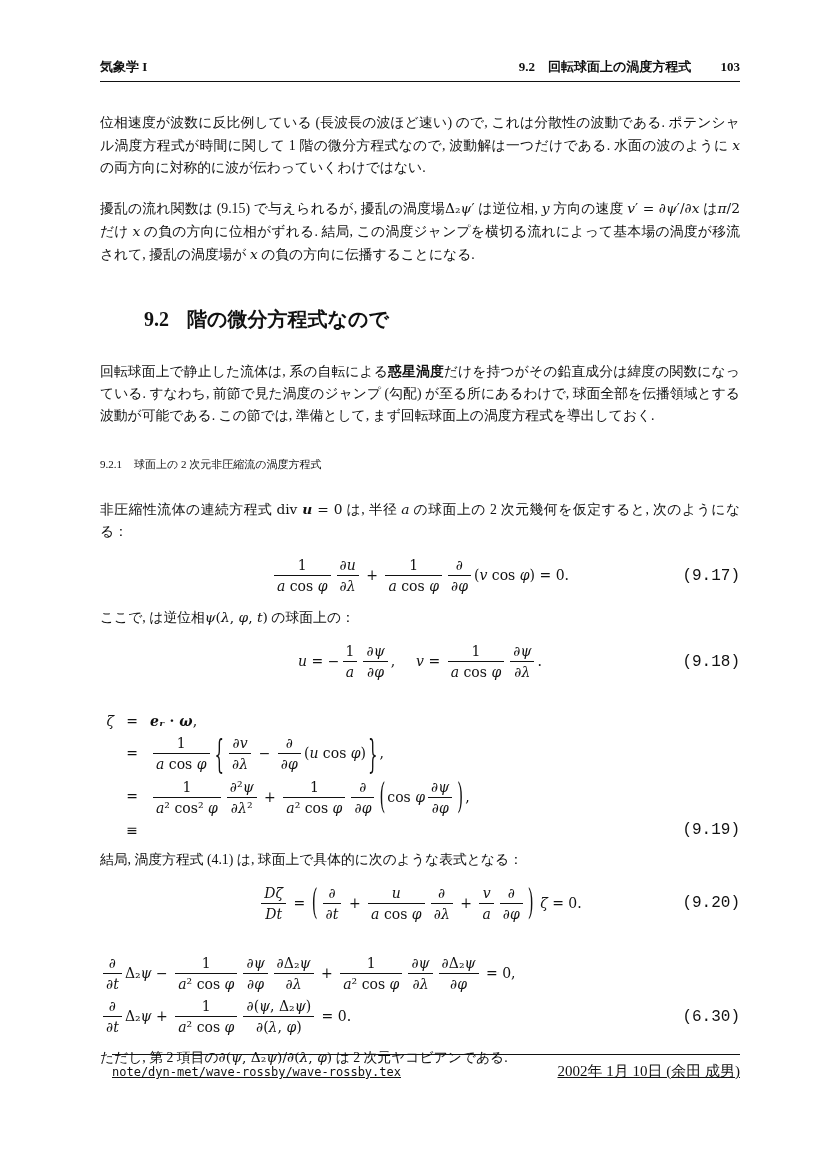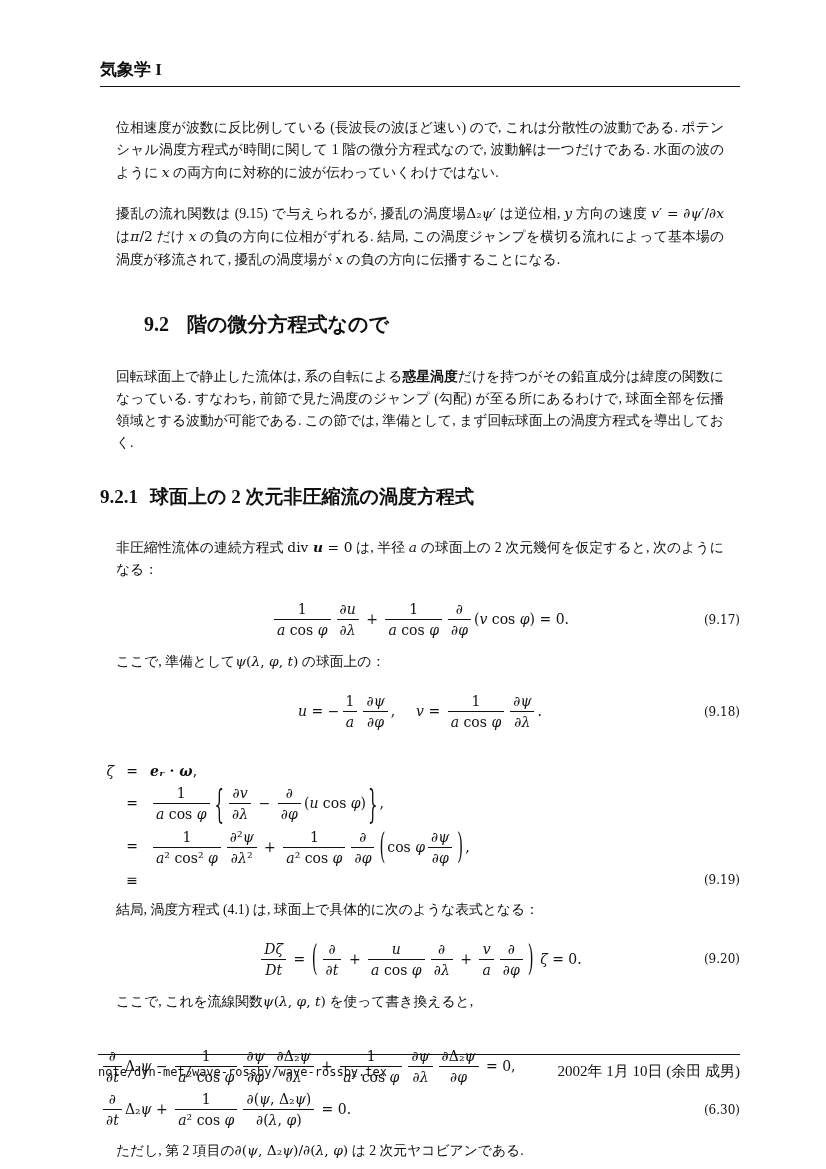--- a/index.html
+++ b/index.html
@@ -6,101 +6,105 @@
   html,body { margin:0; padding:0; background:#ffffff; }
   .page {
     position:relative; width:826px; height:1169px; background:#ffffff;
     color:#111111; overflow:hidden;
     font-family:"Liberation Serif","DejaVu Serif",serif;
   }
   .content { padding:0 86px 0 100px; }
 
   
   .page-header { display:flex; justify-content:space-between; align-items:baseline;
-    margin-top:58px; font-size:17px; font-weight:bold; }
+    margin-top:58px; font-size:13px; font-weight:bold; }
   .page-header .hr-group span { font-weight:bold; }
   .pagenum { margin-left:26px; }
   .header-rule { border-top:1.5px solid #111111; margin-top:5px; }
 
   
-  .para { font-size:13.8px; line-height:22px; text-align:justify; margin:16px; }
+  .para { font-size:13.8px; line-height:22px; text-align:justify; margin:0; }
   .p1 { margin-top:30px; }
   .p2 { margin-top:18px; }
   .p3 { margin-top:28px; }
   .p4 { margin-top:26px; }
   .p5,.p6,.p7,.p8,.p9 { margin-top:5px; }
   .bold-term { font-weight:bold; }
 
   
   .sec { margin:40px 0 0; font-size:20px; font-weight:bold; font-family:"Liberation Serif","DejaVu Serif",serif; }
   .sec .secnum { margin-right:18px;margin-left:44px; }
-  .subsec { margin:30px 0 0; font-size:19px; font-weight:bold; }
+  .subsec { margin:30px 0 0; font-size:11px; font-weight:normal; }
   .subsec .secnum { margin-right:12px; }
 
   
   .it { font-style:italic; font-family:"DejaVu Serif","Liberation Serif",serif; white-space:pre-wrap; }
   .up { font-style:normal; font-family:"DejaVu Serif","Liberation Serif",serif; white-space:pre-wrap; }
   .b  { font-weight:bold; }
 
   
   .eq { position:relative; font-size:14px; margin:10px 0 8px;
         font-family:"DejaVu Serif","Liberation Serif",serif; }
   .eqline { position:relative; text-align:center; padding:4px 0; }
   .eqrow  { position:relative; display:flex; align-items:baseline; padding:3px 0; }
   .lhs { width:14px; text-align:right; flex:none; }
   .rel { width:36px; text-align:center; flex:none; }
   .rhs { flex:1 1 auto; text-align:left; }
   .eqlabel { position:absolute; right:0; top:50%; transform:translateY(-50%);
-             font-style:normal; font-size:12px; }
+             font-style:normal; font-size:16px;font-family:Liberation Mono, monospace; }
   [data-name="equation-9-19"] .eqalign { margin-left:185px; }
   [data-name="equation-9-21"] .eqalign { margin-left:168px; }
 
   .frac { display:inline-block; vertical-align:middle; text-align:center;
           margin:0 3px; line-height:1.15; }
   .frac .num { display:block; border-bottom:1px solid #111111; padding:0 3px 2px; }
   .frac .den { display:block; padding:2px 3px 0; }
   .bigd { display:inline-block; vertical-align:middle; transform:scaleY(2.3);
           transform-origin:center; margin:0 2px; font-size:15px; font-style:normal; }
   .bigd.brace { transform:scaleY(2.55); }
 
   
-  .page-footer { position:absolute; left:98px; right:86px; top:1054px; }
+  .page-footer { position:absolute; left:112px; right:86px; top:1054px;text-decoration:underline; }
   .footer-rule { border-top:1px solid #111111; }
   .footer-row { display:flex; justify-content:space-between; align-items:baseline; margin-top:7px; }
   .fpath { font-family:"DejaVu Sans Mono","Liberation Mono",monospace; font-size:12px; }
   .fdate { font-size:15px; }
 </style>
 </head>
 <body>
 
 <div class="page" data-name="document-page">
   <div class="content" data-name="page-content">
 
     <div class="page-header" data-name="page-header">
       <span data-name="header-course-title">気象学 I</span>
+      <span class="hr-group" data-name="header-section-ref">
+        <span data-name="header-section-title">9.2　回転球面上の渦度方程式</span>
+        <span class="pagenum" data-name="header-page-number">103</span>
+      </span>
     </div>
     <div class="header-rule" data-name="header-rule"></div>
 
     <p class="para p1" data-name="paragraph-dispersion"><span>位相速度が波数に反比例している (長波長の波ほど速い) ので, これは分散性の波動である. ポテンシャル渦度方程式が時間に関して 1 階の微分方程式なので, 波動解は一つだけである. 水面の波のように </span><span class="it">x</span><span> の両方向に対称的に波が伝わっていくわけではない.</span></p>
     <p class="para p2" data-name="paragraph-perturbation-streamfunction"><span>擾乱の流れ関数は (9.15) で与えられるが, 擾乱の渦度場</span><span class="up">Δ₂</span><span class="it">ψ</span><span class="up">′</span><span> は逆位相, </span><span class="it">y</span><span> 方向の速度 </span><span class="it">v</span><span class="up">′ = </span><span class="it">∂ψ</span><span class="up">′/</span><span class="it">∂x</span><span> は</span><span class="it">π</span><span class="up">/2</span><span> だけ </span><span class="it">x</span><span> の負の方向に位相がずれる. 結局, この渦度ジャンプを横切る流れによって基本場の渦度が移流されて, 擾乱の渦度場が </span><span class="it">x</span><span> の負の方向に伝播することになる.</span></p>
 
     <h1 class="sec" data-name="section-heading">
       <span class="secnum" data-name="section-number">9.2</span><span data-name="section-title">階の微分方程式なので</span>
     </h1>
 
     <p class="para p3" data-name="paragraph-planetary-vorticity"><span>回転球面上で静止した流体は, 系の自転による</span><span class="bold-term">惑星渦度</span><span>だけを持つがその鉛直成分は緯度の関数になっている. すなわち, 前節で見た渦度のジャンプ (勾配) が至る所にあるわけで, 球面全部を伝播領域とする波動が可能である. この節では, 準備として, まず回転球面上の渦度方程式を導出しておく.</span></p>
 
     <h2 class="subsec" data-name="subsection-heading">
       <span class="secnum" data-name="subsection-number">9.2.1</span><span data-name="subsection-title">球面上の 2 次元非圧縮流の渦度方程式</span>
     </h2>
 
     <p class="para p4" data-name="paragraph-continuity-equation"><span>非圧縮性流体の連続方程式 </span><span class="up">div</span><span class="up"> </span><span class="it b">u</span><span class="up"> = 0</span><span> は, 半径 </span><span class="it">a</span><span> の球面上の 2 次元幾何を仮定すると, 次のようになる：</span></p>
     <div class="eq" data-name="equation-9-17"><span class="eqalign" data-name="equation-body"><div data-name="equation-line" class="eqline"><span class="frac" data-name="fraction"><span class="num"><span class="up">1</span></span><span class="den"><span class="it">a</span><span class="up"> </span><span class="up">cos</span><span class="up"> </span><span class="it">φ</span></span></span><span class="frac" data-name="fraction"><span class="num"><span class="it">∂u</span></span><span class="den"><span class="it">∂λ</span></span></span><span class="up"> + </span><span class="frac" data-name="fraction"><span class="num"><span class="up">1</span></span><span class="den"><span class="it">a</span><span class="up"> </span><span class="up">cos</span><span class="up"> </span><span class="it">φ</span></span></span><span class="frac" data-name="fraction"><span class="num"><span class="it">∂</span></span><span class="den"><span class="it">∂φ</span></span></span><span class="up">(</span><span class="it">v</span><span class="up"> </span><span class="up">cos</span><span class="up"> </span><span class="it">φ</span><span class="up">) = 0.</span><span class="eqlabel up" data-name="equation-number">(9.17)</span></div></span></div>
 
-    <p class="para p5" data-name="paragraph-introduce-streamfunction"><span>ここで, 準備として</span><span class="it">ψ</span><span class="up">(</span><span class="it">λ</span><span class="up">, </span><span class="it">φ</span><span class="up">, </span><span class="it">t</span><span class="up">)</span><span> の球面上の：</span></p>
+    <p class="para p5" data-name="paragraph-introduce-streamfunction"><span>ここで, は逆位相</span><span class="it">ψ</span><span class="up">(</span><span class="it">λ</span><span class="up">, </span><span class="it">φ</span><span class="up">, </span><span class="it">t</span><span class="up">)</span><span> の球面上の：</span></p>
     <div class="eq" data-name="equation-9-18"><span class="eqalign" data-name="equation-body"><div data-name="equation-line" class="eqline"><span class="it">u</span><span class="up"> = −</span><span class="frac" data-name="fraction"><span class="num"><span class="up">1</span></span><span class="den"><span class="it">a</span></span></span><span class="frac" data-name="fraction"><span class="num"><span class="it">∂ψ</span></span><span class="den"><span class="it">∂φ</span></span></span><span class="up">,  </span><span class="it">v</span><span class="up"> = </span><span class="frac" data-name="fraction"><span class="num"><span class="up">1</span></span><span class="den"><span class="it">a</span><span class="up"> </span><span class="up">cos</span><span class="up"> </span><span class="it">φ</span></span></span><span class="frac" data-name="fraction"><span class="num"><span class="it">∂ψ</span></span><span class="den"><span class="it">∂λ</span></span></span><span class="up">.</span><span class="eqlabel up" data-name="equation-number">(9.18)</span></div></span></div>
 
     <div class="eq" data-name="equation-9-19"><span class="eqalign" data-name="equation-body"><div data-name="equation-line" class="eqrow">
             <span class="lhs"><span class="it">ζ</span></span>
             <span class="rel up">=</span>
             <span class="rhs"><span class="it b">eᵣ</span><span class="up b"> · </span><span class="it b">ω</span><span class="up">,</span></span>
           </div><div data-name="equation-line" class="eqrow">
             <span class="lhs"></span>
             <span class="rel up">=</span>
             <span class="rhs"><span class="frac" data-name="fraction"><span class="num"><span class="up">1</span></span><span class="den"><span class="it">a</span><span class="up"> </span><span class="up">cos</span><span class="up"> </span><span class="it">φ</span></span></span><span class="bigd brace" data-name="big-delimiter">{</span><span class="frac" data-name="fraction"><span class="num"><span class="it">∂v</span></span><span class="den"><span class="it">∂λ</span></span></span><span class="up"> − </span><span class="frac" data-name="fraction"><span class="num"><span class="it">∂</span></span><span class="den"><span class="it">∂φ</span></span></span><span class="up">(</span><span class="it">u</span><span class="up"> </span><span class="up">cos</span><span class="up"> </span><span class="it">φ</span><span class="up">)</span><span class="bigd brace" data-name="big-delimiter">}</span><span class="up">,</span></span>
@@ -110,21 +114,20 @@
             <span class="rhs"><span class="frac" data-name="fraction"><span class="num"><span class="up">1</span></span><span class="den"><span class="it">a</span><span class="up">² </span><span class="up">cos</span><span class="up">² </span><span class="it">φ</span></span></span><span class="frac" data-name="fraction"><span class="num"><span class="it">∂</span><span class="up">²</span><span class="it">ψ</span></span><span class="den"><span class="it">∂λ</span><span class="up">²</span></span></span><span class="up"> + </span><span class="frac" data-name="fraction"><span class="num"><span class="up">1</span></span><span class="den"><span class="it">a</span><span class="up">² </span><span class="up">cos</span><span class="up"> </span><span class="it">φ</span></span></span><span class="frac" data-name="fraction"><span class="num"><span class="it">∂</span></span><span class="den"><span class="it">∂φ</span></span></span><span class="bigd" data-name="big-delimiter">(</span><span class="up">cos</span><span class="up"> </span><span class="it">φ</span><span class="frac" data-name="fraction"><span class="num"><span class="it">∂ψ</span></span><span class="den"><span class="it">∂φ</span></span></span><span class="bigd" data-name="big-delimiter">)</span><span class="up">,</span></span>
           </div><div data-name="equation-line" class="eqrow">
             <span class="lhs"></span>
             <span class="rel up">≡</span>
             <span class="eqlabel up" data-name="equation-number">(9.19)</span>
           </div></span></div>
 
     <p class="para p7" data-name="paragraph-vorticity-equation-sphere"><span>結局, 渦度方程式 (4.1) は, 球面上で具体的に次のような表式となる：</span></p>
     <div class="eq" data-name="equation-9-20"><span class="eqalign" data-name="equation-body"><div data-name="equation-line" class="eqline"><span class="frac" data-name="fraction"><span class="num"><span class="it">Dζ</span></span><span class="den"><span class="it">Dt</span></span></span><span class="up"> = </span><span class="bigd" data-name="big-delimiter">(</span><span class="frac" data-name="fraction"><span class="num"><span class="it">∂</span></span><span class="den"><span class="it">∂t</span></span></span><span class="up"> + </span><span class="frac" data-name="fraction"><span class="num"><span class="it">u</span></span><span class="den"><span class="it">a</span><span class="up"> </span><span class="up">cos</span><span class="up"> </span><span class="it">φ</span></span></span><span class="frac" data-name="fraction"><span class="num"><span class="it">∂</span></span><span class="den"><span class="it">∂λ</span></span></span><span class="up"> + </span><span class="frac" data-name="fraction"><span class="num"><span class="it">v</span></span><span class="den"><span class="it">a</span></span></span><span class="frac" data-name="fraction"><span class="num"><span class="it">∂</span></span><span class="den"><span class="it">∂φ</span></span></span><span class="bigd" data-name="big-delimiter">)</span><span class="up"> </span><span class="it">ζ</span><span class="up"> = 0.</span><span class="eqlabel up" data-name="equation-number">(9.20)</span></div></span></div>
 
-    <p class="para p8" data-name="paragraph-rewrite-streamfunction"><span>ここで, これを流線関数</span><span class="it">ψ</span><span class="up">(</span><span class="it">λ</span><span class="up">, </span><span class="it">φ</span><span class="up">, </span><span class="it">t</span><span class="up">)</span><span> を使って書き換えると,</span></p>
     <div class="eq" data-name="equation-9-21"><span class="eqalign" data-name="equation-body"><div data-name="equation-line" class="eqrow">
             <span class="rhs"><span class="frac" data-name="fraction"><span class="num"><span class="it">∂</span></span><span class="den"><span class="it">∂t</span></span></span><span class="up">Δ₂</span><span class="it">ψ</span><span class="up"> − </span><span class="frac" data-name="fraction"><span class="num"><span class="up">1</span></span><span class="den"><span class="it">a</span><span class="up">² </span><span class="up">cos</span><span class="up"> </span><span class="it">φ</span></span></span><span class="frac" data-name="fraction"><span class="num"><span class="it">∂ψ</span></span><span class="den"><span class="it">∂φ</span></span></span><span class="frac" data-name="fraction"><span class="num"><span class="it">∂</span><span class="up">Δ₂</span><span class="it">ψ</span></span><span class="den"><span class="it">∂λ</span></span></span><span class="up"> + </span><span class="frac" data-name="fraction"><span class="num"><span class="up">1</span></span><span class="den"><span class="it">a</span><span class="up">² </span><span class="up">cos</span><span class="up"> </span><span class="it">φ</span></span></span><span class="frac" data-name="fraction"><span class="num"><span class="it">∂ψ</span></span><span class="den"><span class="it">∂λ</span></span></span><span class="frac" data-name="fraction"><span class="num"><span class="it">∂</span><span class="up">Δ₂</span><span class="it">ψ</span></span><span class="den"><span class="it">∂φ</span></span></span><span class="up"> = 0,</span></span>
           </div><div data-name="equation-line" class="eqrow">
             <span class="rhs"><span class="frac" data-name="fraction"><span class="num"><span class="it">∂</span></span><span class="den"><span class="it">∂t</span></span></span><span class="up">Δ₂</span><span class="it">ψ</span><span class="up"> + </span><span class="frac" data-name="fraction"><span class="num"><span class="up">1</span></span><span class="den"><span class="it">a</span><span class="up">² </span><span class="up">cos</span><span class="up"> </span><span class="it">φ</span></span></span><span class="frac" data-name="fraction"><span class="num"><span class="it">∂</span><span class="up">(</span><span class="it">ψ</span><span class="up">, Δ₂</span><span class="it">ψ</span><span class="up">)</span></span><span class="den"><span class="it">∂</span><span class="up">(</span><span class="it">λ</span><span class="up">, </span><span class="it">φ</span><span class="up">)</span></span></span><span class="up"> = 0.</span></span>
             <span class="eqlabel up" data-name="equation-number">(6.30)</span>
           </div></span></div>
 
     <p class="para p9" data-name="paragraph-jacobian-note"><span>ただし, 第 2 項目の</span><span class="it">∂</span><span class="up">(</span><span class="it">ψ</span><span class="up">, Δ₂</span><span class="it">ψ</span><span class="up">)/</span><span class="it">∂</span><span class="up">(</span><span class="it">λ</span><span class="up">, </span><span class="it">φ</span><span class="up">)</span><span> は 2 次元ヤコビアンである.</span></p>
   </div>
 

